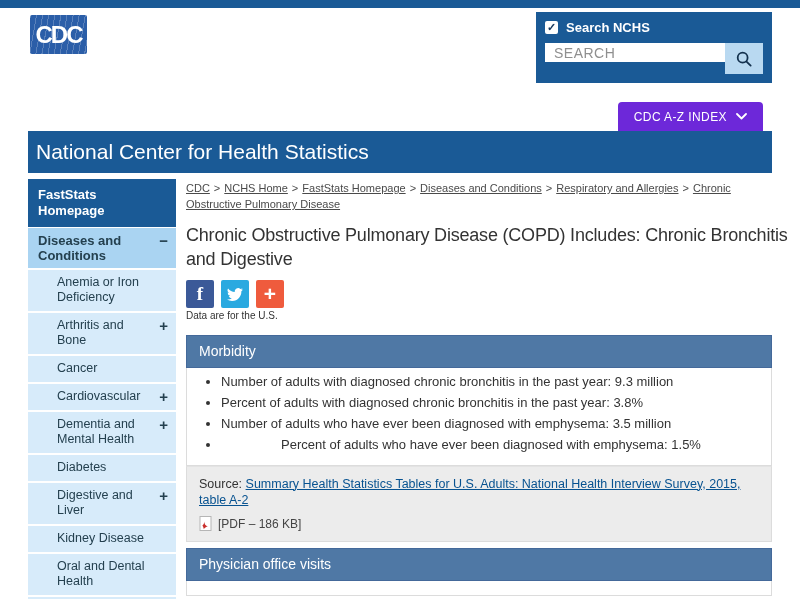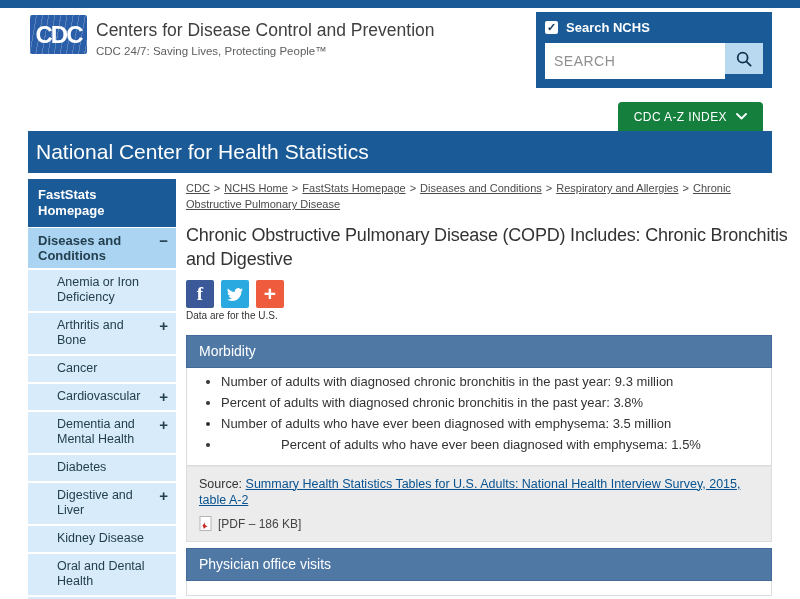--- a/index.html
+++ b/index.html
@@ -33,34 +33,34 @@
   }
   .search-row1 { display: flex; align-items: center; }
   .checkbox {
     width: 13px; height: 13px; background: #fff; border-radius: 2px;
     font-size: 11px; line-height: 13px; text-align: center; color: #17385c; font-weight: bold;
     cursor: pointer;
   }
   .search-check-label { color: #fff; font-size: 13px; font-weight: 600; margin-left: 8px; }
   .search-row2 { display: flex; margin-top: 8px; }
   .search-input {
-    flex: 1; height: 36px; border: 0; padding: 0 9px; font-size: 14px;
+    flex: 1; height: 19px; border: 0; padding: 0 9px; font-size: 14px;
     font-family: "Liberation Sans", sans-serif; color: #8b5cf6; min-width: 0;
   }
   .search-input::placeholder { color: #8f8f8f; letter-spacing: .5px; }
   .search-btn {
     width: 38px; height: 31px; border: 0; background: #b9d9f1;
     display: flex; align-items: center; justify-content: center; cursor: pointer;
   }
 
   
   .az-row { position: relative; height: 35px; margin: 0 28px; }
   .az-btn {
     position: absolute; right: 9px; bottom: 0; height: 29px; padding: 0 16px;
-    background: #15803d; color: #fff; border: 0; border-radius: 4px 4px 0 0;
+    background: #6d28d9; color: #fff; border: 0; border-radius: 4px 4px 0 0;
     font-size: 12px; font-family: "Liberation Sans", sans-serif; letter-spacing: .4px;
     display: flex; align-items: center; gap: 9px; cursor: pointer;
   }
 
   
   .banner {
     margin: 0 28px; height: 42px; background: #1a5a96; color: #fff;
     font-size: 21px; line-height: 42px; padding-left: 8px; cursor: pointer;
   }
 
@@ -127,24 +127,20 @@
 </head>
 <body>
 
 <div class="page">
 
   <div class="topbar"></div>
 
   <div class="header">
     <div class="logo">
       <span>CDC</span>
-    </div>
-    <div class="brand">
-      <div class="brand-title">Centers for Disease Control and Prevention</div>
-      <div class="brand-tag">CDC 24/7: Saving Lives, Protecting People™</div>
     </div>
 
     <div class="search-panel">
       <div class="search-row1">
         <span class="checkbox">✓</span>
         <span class="search-check-label">Search NCHS</span>
       </div>
       <div class="search-row2">
         <input class="search-input" type="text" placeholder="SEARCH" style="">
         <button class="search-btn">

